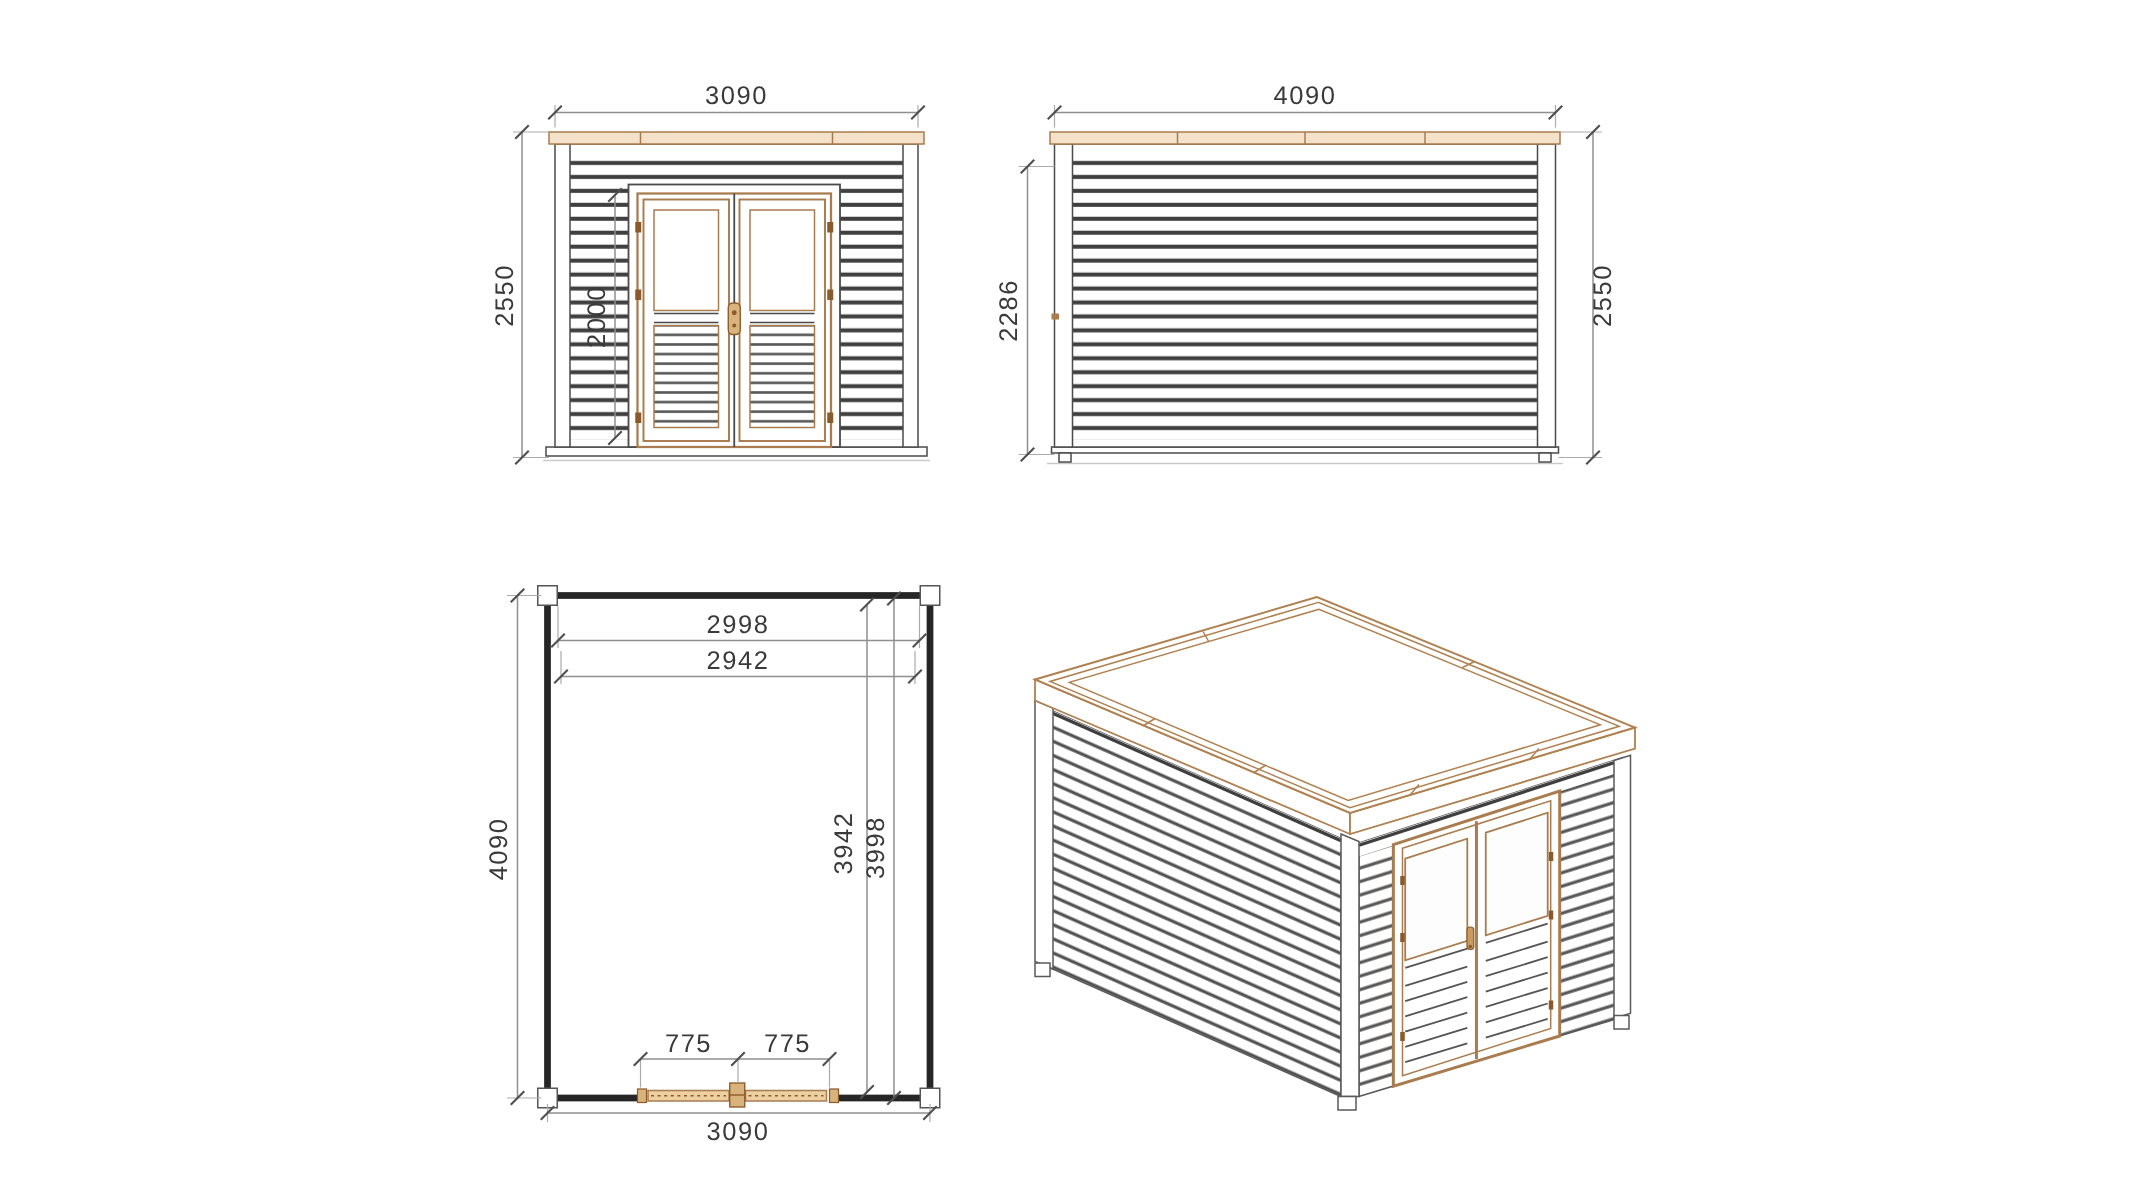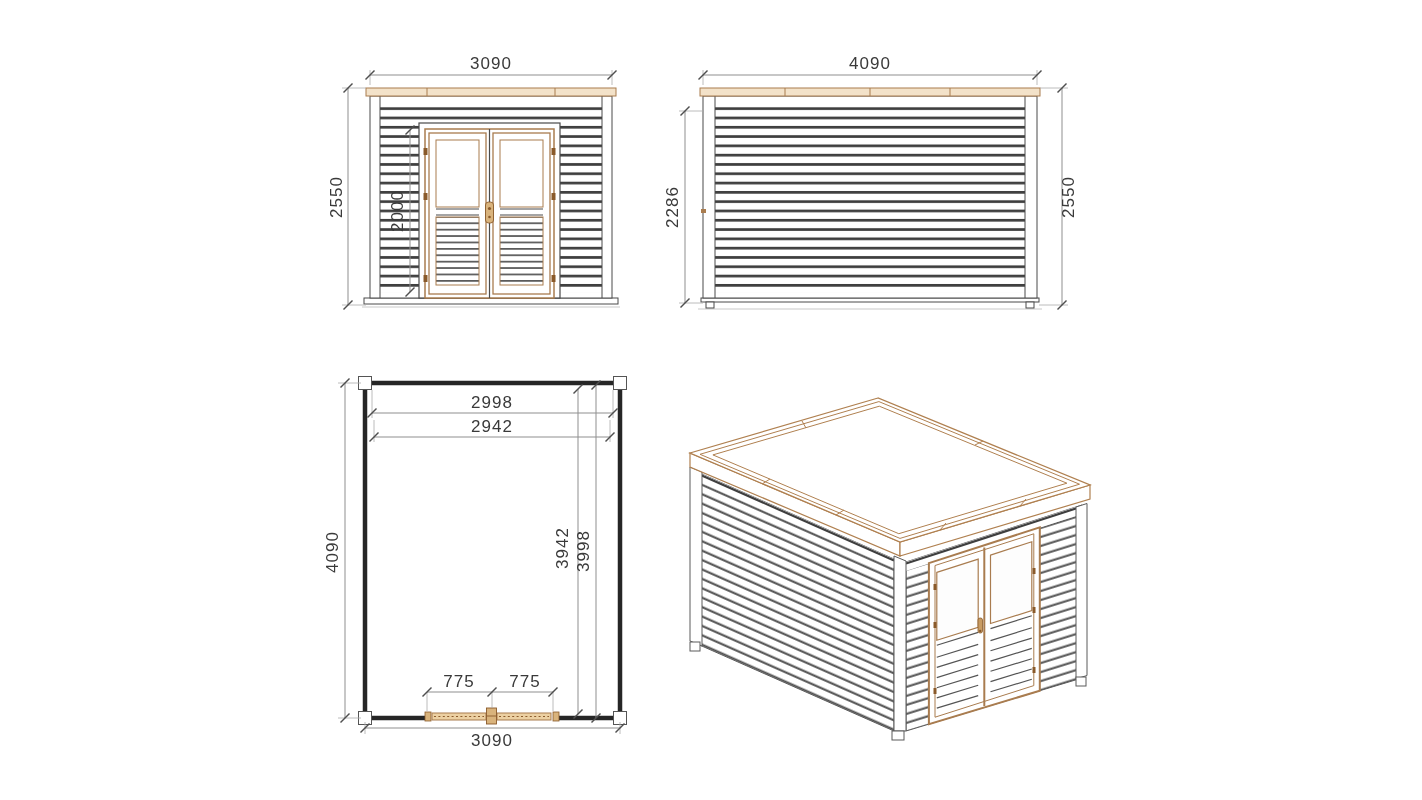--- a/index.html
+++ b/index.html
@@ -1,21 +1,21 @@
 <!DOCTYPE html>
 <html><head>
 <meta charset="utf-8">
 <style>
   html,body{margin:0;padding:0;background:#ffffff;}
   .canvas{position:relative;width:1422px;height:800px;background:#ffffff;overflow:hidden;
           font-family:"Liberation Sans", sans-serif;text-decoration:underline;}
   .view{position:absolute;}
   #view-front{left:330px;top:45px;width:320px;height:278px;}
   #view-side{left:660px;top:45px;width:450px;height:278px;}
-  #view-plan{left:320px;top:362px;width:330px;height:400px;}
+  #view-plan{left:320px;top:376px;width:330px;height:400px;}
   #view-iso{left:678px;top:372px;width:440px;height:390px;}
   svg{display:block;}
   .dim-line{stroke:#8f8f8f;stroke-width:1;}
   .ext-line{stroke:#ababab;stroke-width:0.8;}
   .tick{stroke:#4f4f4f;stroke-width:1.4;}
   .dim-text{fill:#3a3a3a;font-size:17px;letter-spacing:1px;}
   .outline{stroke:#4a4a4a;stroke-width:1;fill:#ffffff;}
   .ground{stroke:#c9c9c9;stroke-width:1;}
 </style>
 </head>

